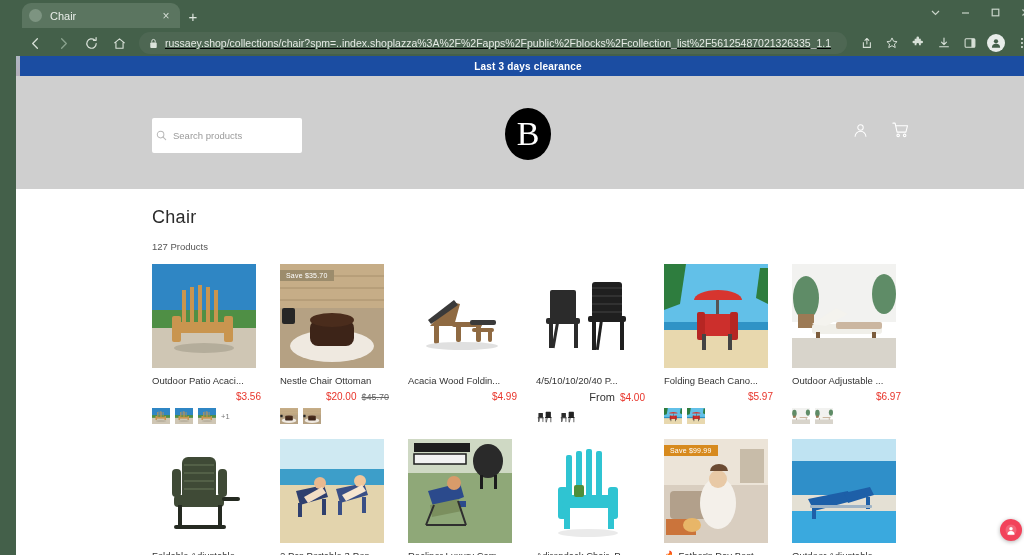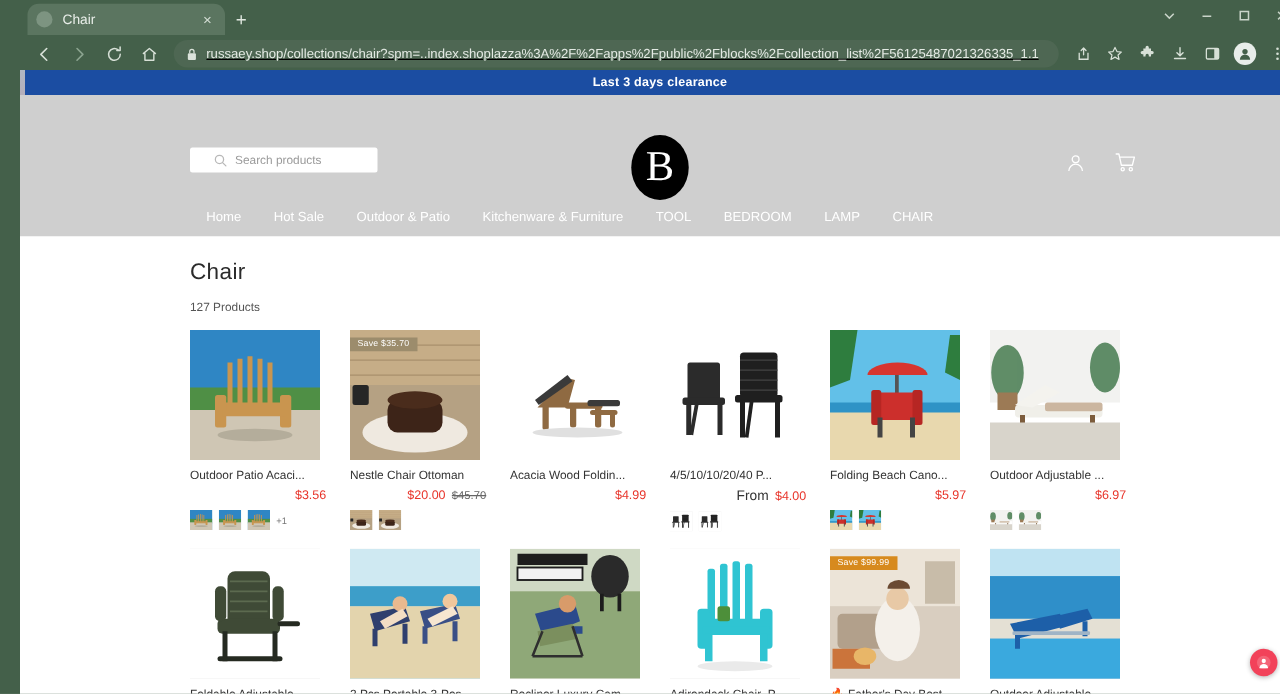--- a/index.html
+++ b/index.html
@@ -106,23 +106,23 @@
     color: #ffffff; font-size: 10px; font-weight: bold;
     letter-spacing: .2px;
   }
 
   
   .store-header {
     background: #cfcfcf; height: 113px; position: relative;
   }
   .search-box {
     position: absolute; left: 136px; top: 42px;
-    width: 150px; height: 20px; background: #fff;
+    width: 150px; height: 35px; background: #fff;
     border-radius: 2px; display: flex; align-items: center;
-    padding: 0 19px;
+    padding: 0 4px;
     justify-content: flex-end;
   }
   .search-box .mag { flex: 0 0 auto; margin-right: 6px; color: #b8b8b8; display:flex; }
   .search-box input {
     border: 0; outline: 0; font-size: 9.5px; color: #777;
     font-family: "Liberation Sans", sans-serif; width: 100%;
     background: transparent;
   }
   .search-box input::placeholder { color: #9a9a9a; }
   .logo {
@@ -367,30 +367,20 @@
         </span>
         <span class="hi">
           <svg width="19" height="18" viewBox="0 0 20 20">
               <path d="M1.6 2.4 H4 L6.2 12.4 H16 L17.8 5.2 H4.8" stroke="currentColor" stroke-width="1.2" fill="none" stroke-linejoin="round" stroke-linecap="round"></path>
               <circle cx="7.4" cy="16" r="1.4" stroke="currentColor" stroke-width="1.2" fill="none"></circle>
               <circle cx="14.6" cy="16" r="1.4" stroke="currentColor" stroke-width="1.2" fill="none"></circle>
             </svg>
         </span>
       </div>
 
-      <nav class="navmenu">
-        <a>Home</a>
-        <a>Hot Sale</a>
-        <a>Outdoor &amp; Patio</a>
-        <a>Kitchenware &amp; Furniture</a>
-        <a>TOOL</a>
-        <a>BEDROOM</a>
-        <a>LAMP</a>
-        <a>CHAIR</a>
-      </nav>
     </div>
 
     <div class="collection">
       <h1 class="coll-title">Chair</h1>
       <div class="coll-count">127 Products</div>
       <div class="grid" id="grid">
           <div class="card">
             <div class="card-img">
               <svg viewBox="0 0 104 104" preserveAspectRatio="none" width="104" height="104">
       <rect width="104" height="104" fill="#2f86c4"></rect>

